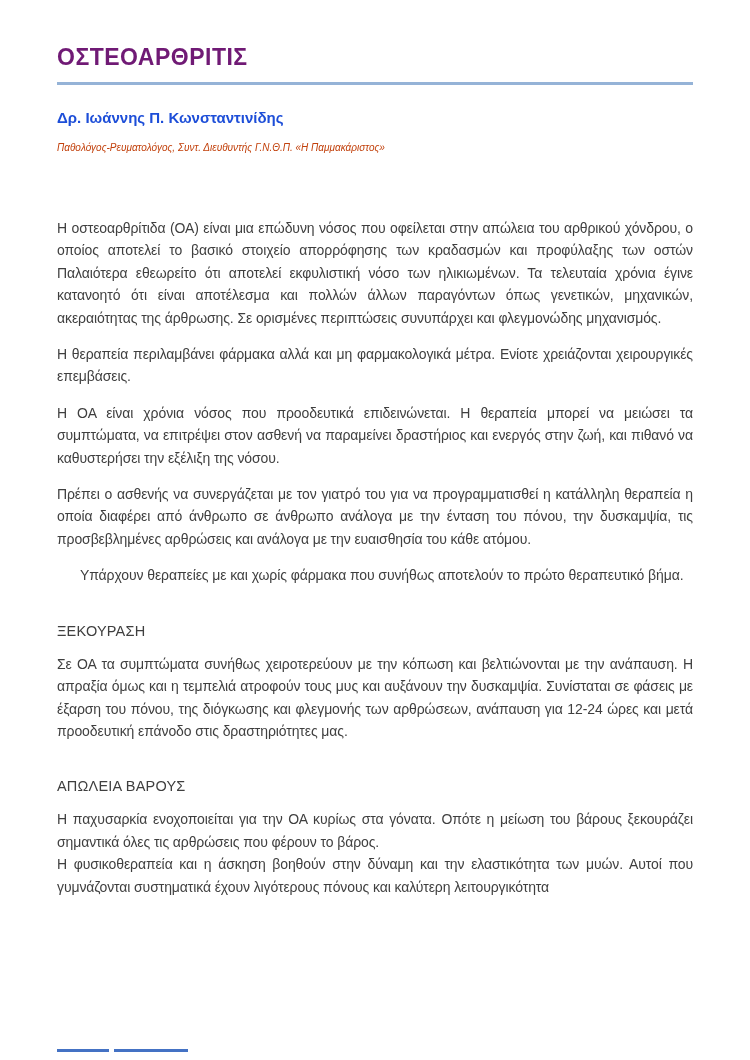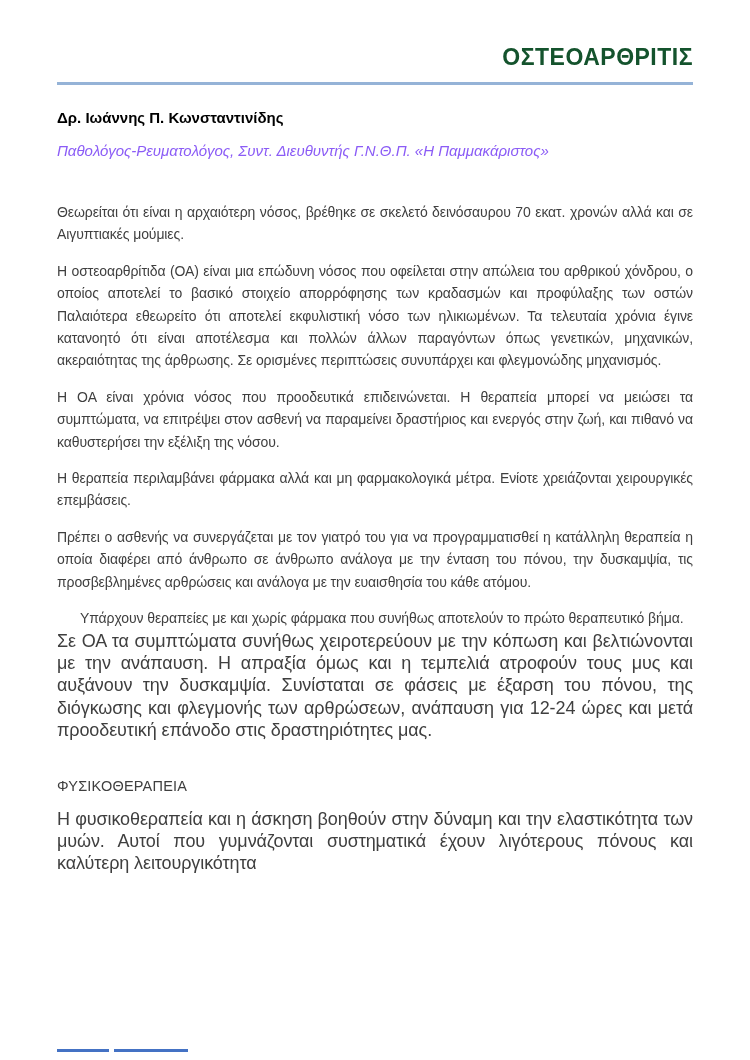--- a/index.html
+++ b/index.html
@@ -11,64 +11,64 @@
     font-family: "Liberation Sans", "DejaVu Sans", sans-serif;
     overflow: hidden;
   }
   .page {
     position: absolute;
     inset: 0;
     background: #ffffff;
     padding: 44px 57px 0 57px;
   }
   .doc-title {
-    text-align: right;
+    text-align: left;
     font-size: 23px;
     font-weight: bold;
-    color: #14532d;
+    color: #701a75;
     letter-spacing: 0.5px;
     margin-bottom: 11px;
   }
   .title-rule {
     height: 3px;
     background: #95b3d7;
     width: 100%;
     margin-bottom: 24px;
   }
   .author {
     font-size: 15px;
     font-weight: bold;
-    color: #000000;
+    color: #1d4ed8;
     margin-bottom: 16px;
   }
   .subtitle {
-    font-size: 15px;
+    font-size: 10px;
     font-style: italic;
-    color: #8b5cf6;
-    margin-bottom: 42px;
+    color: #c2410c;
+    margin-bottom: 64px;
   }
   .body-copy p {
     font-size: 14px;
     line-height: 22.4px;
     color: #3f3f3f;
     text-align: justify;
     letter-spacing: -0.1px;
     margin-bottom: 14px;
   }
   .body-copy p.last-intro { margin-bottom: 0; margin-left: 23px; }
   .section { margin-top: 0; }
   .section-heading {
     font-size: 14.5px;
     color: #3f3f3f;
     letter-spacing: 0.2px;
     margin-top: 36px;
     margin-bottom: 14px;
   }
   .section-body {
-    font-size: 18px;
+    font-size: 14px;
     line-height: 22.4px;
     color: #3f3f3f;
     text-align: justify;
     letter-spacing: -0.1px;
   }
   .footer-marks {
     position: absolute;
     left: 57px;
     bottom: 8px;
     display: flex;
@@ -85,34 +85,37 @@
 
   <div class="doc-title">ΟΣΤΕΟΑΡΘΡΙΤΙΣ</div>
 
   <div class="title-rule"></div>
 
   <div class="author">Δρ. Ιωάννης Π. Κωνσταντινίδης</div>
 
   <div class="subtitle">Παθολόγος-Ρευματολόγος, Συντ. Διευθυντής Γ.Ν.Θ.Π. «Η Παμμακάριστος»</div>
 
   <div class="body-copy">
-    <p>Θεωρείται ότι είναι η αρχαιότερη νόσος, βρέθηκε σε σκελετό δεινόσαυρου 70 εκατ. χρονών αλλά και σε Αιγυπτιακές μούμιες.</p>
     <p>Η οστεοαρθρίτιδα (ΟΑ) είναι μια επώδυνη νόσος που οφείλεται στην απώλεια του αρθρικού χόνδρου, ο οποίος αποτελεί το βασικό στοιχείο απορρόφησης των κραδασμών και προφύλαξης των οστών Παλαιότερα εθεωρείτο ότι αποτελεί εκφυλιστική νόσο των ηλικιωμένων. Τα τελευταία χρόνια έγινε κατανοητό ότι είναι αποτέλεσμα και πολλών άλλων παραγόντων όπως γενετικών, μηχανικών, ακεραιότητας της άρθρωσης. Σε ορισμένες περιπτώσεις συνυπάρχει και φλεγμονώδης μηχανισμός.</p>
+    <p>Η θεραπεία περιλαμβάνει φάρμακα αλλά και μη φαρμακολογικά μέτρα. Ενίοτε χρειάζονται χειρουργικές επεμβάσεις.</p>
     <p>Η ΟΑ είναι χρόνια νόσος που προοδευτικά επιδεινώνεται. Η θεραπεία μπορεί να μειώσει τα συμπτώματα, να επιτρέψει στον ασθενή να παραμείνει δραστήριος και ενεργός στην ζωή, και πιθανό να καθυστερήσει την εξέλιξη της νόσου.</p>
-    <p>Η θεραπεία περιλαμβάνει φάρμακα αλλά και μη φαρμακολογικά μέτρα. Ενίοτε χρειάζονται χειρουργικές επεμβάσεις.</p>
     <p>Πρέπει ο ασθενής να συνεργάζεται με τον γιατρό του για να προγραμματισθεί η κατάλληλη θεραπεία η οποία διαφέρει από άνθρωπο σε άνθρωπο ανάλογα με την ένταση του πόνου, την δυσκαμψία, τις προσβεβλημένες αρθρώσεις και ανάλογα με την ευαισθησία του κάθε ατόμου.</p>
     <p class="last-intro">Υπάρχουν θεραπείες με και χωρίς φάρμακα που συνήθως αποτελούν το πρώτο θεραπευτικό βήμα.</p>
 
     <div class="section">
+      <div class="section-heading">ΞΕΚΟΥΡΑΣΗ</div>
       <div class="section-body">Σε ΟΑ τα συμπτώματα συνήθως χειροτερεύουν με την κόπωση και βελτιώνονται με την ανάπαυση. Η απραξία όμως και η τεμπελιά ατροφούν τους μυς και αυξάνουν την δυσκαμψία. Συνίσταται σε φάσεις με έξαρση του πόνου, της διόγκωσης και φλεγμονής των αρθρώσεων, ανάπαυση για 12-24 ώρες και μετά προοδευτική επάνοδο στις δραστηριότητες μας.</div>
     </div>
 
+    <div class="section">
+      <div class="section-heading">ΑΠΩΛΕΙΑ ΒΑΡΟΥΣ</div>
+      <div class="section-body">Η παχυσαρκία ενοχοποιείται για την ΟΑ κυρίως στα γόνατα. Οπότε η μείωση του βάρους ξεκουράζει σημαντικά όλες τις αρθρώσεις που φέρουν το βάρος.</div>
+    </div>
 
     <div class="section">
-      <div class="section-heading">ΦΥΣΙΚΟΘΕΡΑΠΕΙΑ</div>
       <div class="section-body">Η φυσικοθεραπεία και η άσκηση βοηθούν στην δύναμη και την ελαστικότητα των μυών. Αυτοί που γυμνάζονται συστηματικά έχουν λιγότερους πόνους και καλύτερη λειτουργικότητα</div>
     </div>
   </div>
 
   <div class="footer-marks">
     <span class="mark mark-1"></span>
     <span class="mark mark-2"></span>
   </div>
 
 </div>

